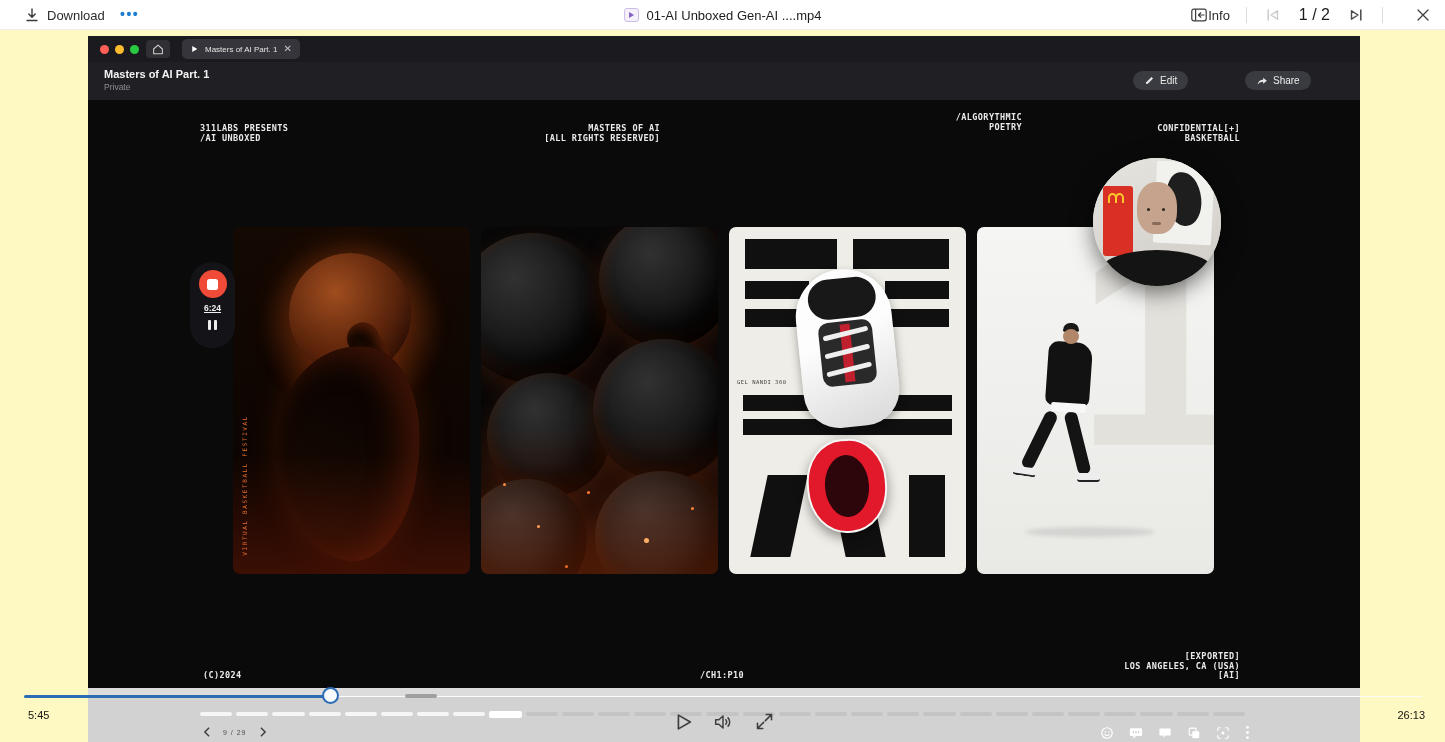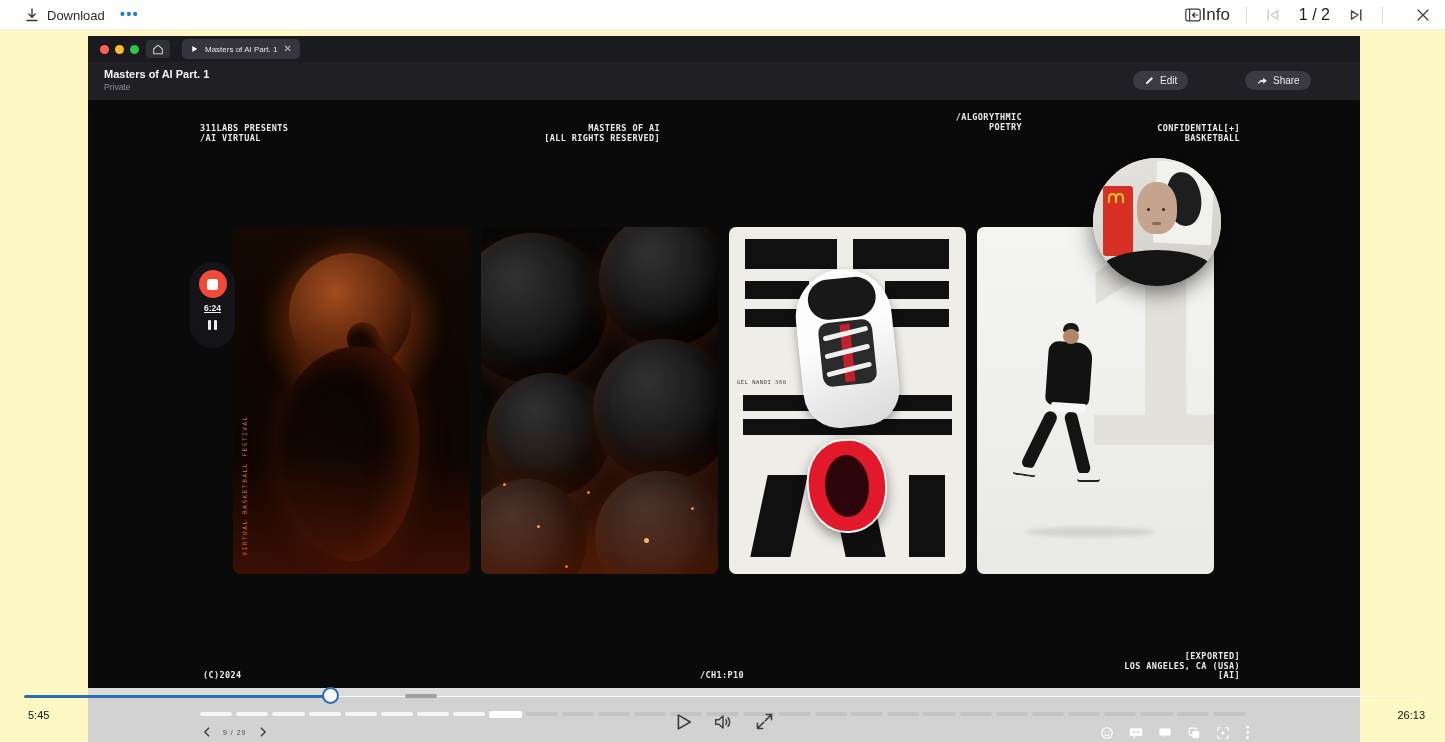--- a/index.html
+++ b/index.html
@@ -14,21 +14,21 @@
             gap:7px; font-size:13px; color:#2b2b2b; cursor:pointer; }
   .more-btn { position:absolute; left:120px; top:-1px; height:30px; display:flex; align-items:center;
               color:#1d7dd2; font-size:14px; font-weight:bold; letter-spacing:1.5px; cursor:pointer; }
   .doc-title { position:absolute; left:50%; transform:translateX(-50%); top:0; height:30px;
                display:flex; align-items:center; gap:8px; font-size:13px; color:#1c1c1c; }
   .vid-chip { width:15px; height:14px; border:1px solid #cbbce6; border-radius:3px; background:#f5f1fb;
               display:flex; align-items:center; justify-content:center; }
   .vid-chip i { display:block; width:0; height:0; border-left:5px solid #8661c5;
                 border-top:3.5px solid transparent; border-bottom:3.5px solid transparent; margin-left:1px; }
   .tright { position:absolute; right:14px; top:0; height:30px; display:flex; align-items:center; }
-  .info-btn { display:flex; align-items:center; gap:0; font-size:17px; color:#2b2b2b; cursor:pointer; }
+  .info-btn { display:flex; align-items:center; gap:0; font-size:13px; color:#2b2b2b; cursor:pointer; }
   .tsep { width:1px; height:16px; background:#dcdcdc; margin:0 16px; }
   .pgbtn { display:flex; align-items:center; cursor:pointer; }
   .pagenum { font-size:16px; color:#1c1c1c; margin:0 18px; }
   .close-btn { margin-left:16px; cursor:pointer; display:flex; align-items:center; }
 
   
   .stage { position:absolute; left:88px; top:36px; width:1272px; height:652px; background:#0a0a0a;
            overflow:hidden; z-index:5; }
 
   
@@ -220,20 +220,26 @@
 
   <div class="topbar">
     <div class="dl-btn">
       <svg width="16" height="16" viewBox="0 0 16 16">
           <path d="M8 2v8M4.8 7l3.2 3.2L11.2 7M3 13.5h10" stroke="#3a3a3a" stroke-width="1.4" fill="none" stroke-linecap="round" stroke-linejoin="round"></path>
         </svg>
       <span>Download</span>
     </div>
     <div class="more-btn">•••</div>
 
+    <div class="doc-title">
+      <span class="vid-chip">
+          <i></i>
+        </span>
+      <span>01-AI Unboxed Gen-AI ....mp4</span>
+    </div>
 
     <div class="tright">
       <div class="info-btn">
         <svg width="18" height="18" viewBox="0 0 18 18">
             <rect x="1.8" y="3.2" width="14.4" height="11.6" rx="2" stroke="#3a3a3a" stroke-width="1.2" fill="none"></rect>
             <path d="M5.6 3.2v11.6" stroke="#3a3a3a" stroke-width="1.2"></path>
             <path d="M14 9H8.8M10.8 6.8L8.5 9l2.3 2.2" stroke="#3a3a3a" stroke-width="1.2" fill="none" stroke-linecap="round" stroke-linejoin="round"></path>
           </svg>
         <span>Info</span>
       </div>
@@ -292,21 +298,21 @@
       <div class="pill-btn share-btn">
         <svg width="12" height="11" viewBox="0 0 16 14">
             <path d="M9.5 3.2l5 4-5 4V8.6C6 8.6 3.7 10 2.2 12.4 2.8 8.3 5.6 5.9 9.5 5.9V3.2z" fill="#e8e8e8"></path>
           </svg>
         <span>Share</span>
       </div>
     </div>
 
     <div class="meta mono m-tl">
       <span>311LABS PRESENTS</span>
-        <span>/AI VIRTUAL</span>
+        <span>/AI UNBOXED</span>
     </div>
     <div class="meta mono m-tc ta-r">
       <span>MASTERS OF AI</span>
         <span>[ALL RIGHTS RESERVED]</span>
     </div>
     <div class="meta mono m-tr ta-r">
       <span>/ALGORYTHMIC</span>
         <span>POETRY</span>
     </div>
     <div class="meta mono m-tf ta-r">

